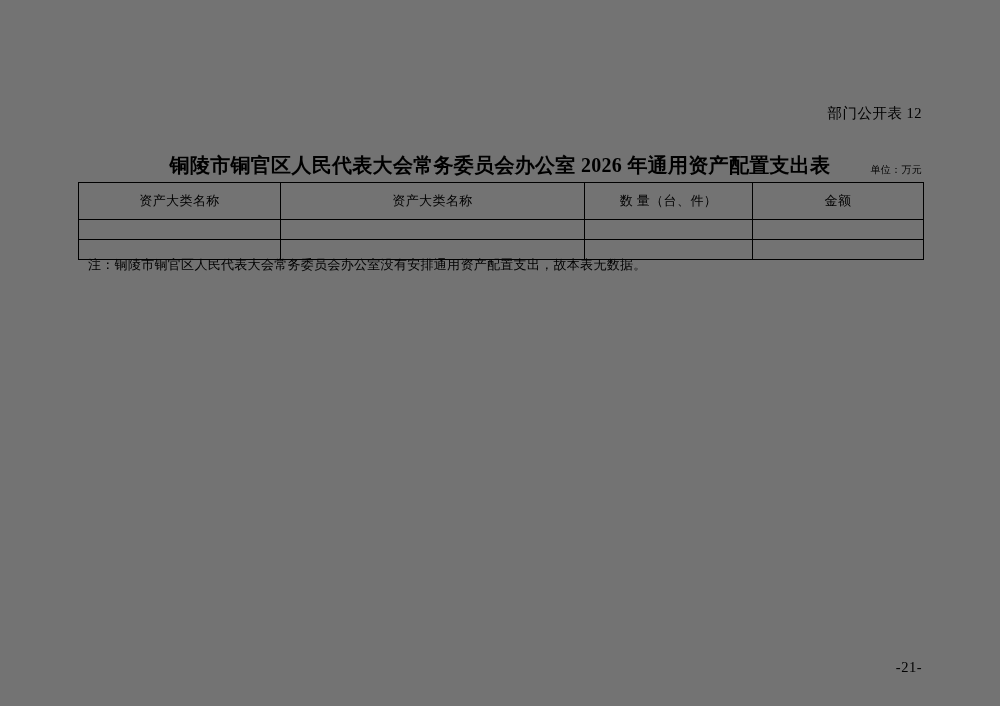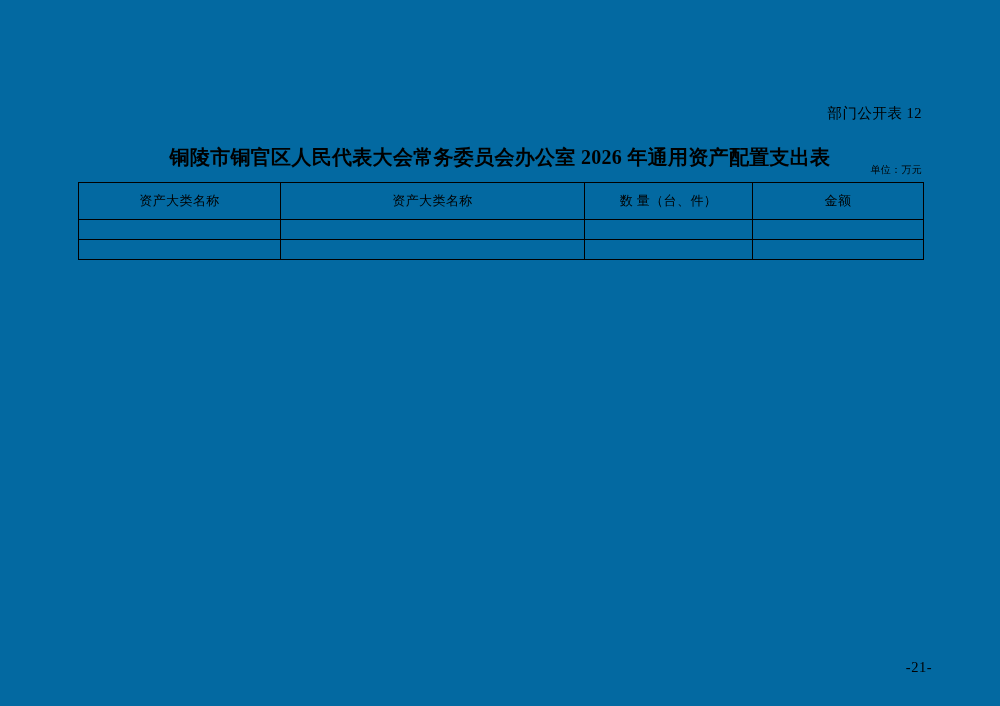--- a/index.html
+++ b/index.html
@@ -4,38 +4,38 @@
 <style>
   html, body {
     margin: 0;
     padding: 0;
     background: #d8d8d8;
   }
   .page {
     position: relative;
     width: 1000px;
     height: 706px;
-    background: #0369a1;
+    background: #737373;
     margin: 0 auto;
     overflow: hidden;
     font-family: "Liberation Serif", serif;
     color: #000000;
   }
   .doc-label {
     position: absolute;
     top: 104px;
     right: 78px;
     font-size: 14.5px;
     font-family: "Liberation Serif", serif;
     letter-spacing: 0.5px;
     white-space: nowrap;
   }
   .doc-title {
     position: absolute;
-    top: 144px;
+    top: 152px;
     left: 0;
     width: 1000px;
     text-align: center;
     font-size: 20px;
     font-weight: bold;
     letter-spacing: 0.3px;
     white-space: nowrap;
   }
   .unit-label {
     position: absolute;
@@ -76,21 +76,21 @@
     position: absolute;
     top: 256px;
     left: 88px;
     font-size: 13px;
     letter-spacing: 0.3px;
     white-space: nowrap;
   }
   .page-number {
     position: absolute;
     bottom: 30px;
-    right: 68px;
+    right: 78px;
     font-size: 14.5px;
     letter-spacing: 0.5px;
   }
 </style>
 </head>
 <body>
 
 <div class="page">
 
   <div class="doc-label">部门公开表 12</div>
@@ -123,16 +123,17 @@
       </tr>
       <tr>
         <td></td>
         <td></td>
         <td></td>
         <td></td>
       </tr>
     </tbody>
   </table>
 
+  <div class="note">注：铜陵市铜官区人民代表大会常务委员会办公室没有安排通用资产配置支出，故本表无数据。</div>
 
   <div class="page-number">-21-</div>
 
 </div>
 
 </body></html>

